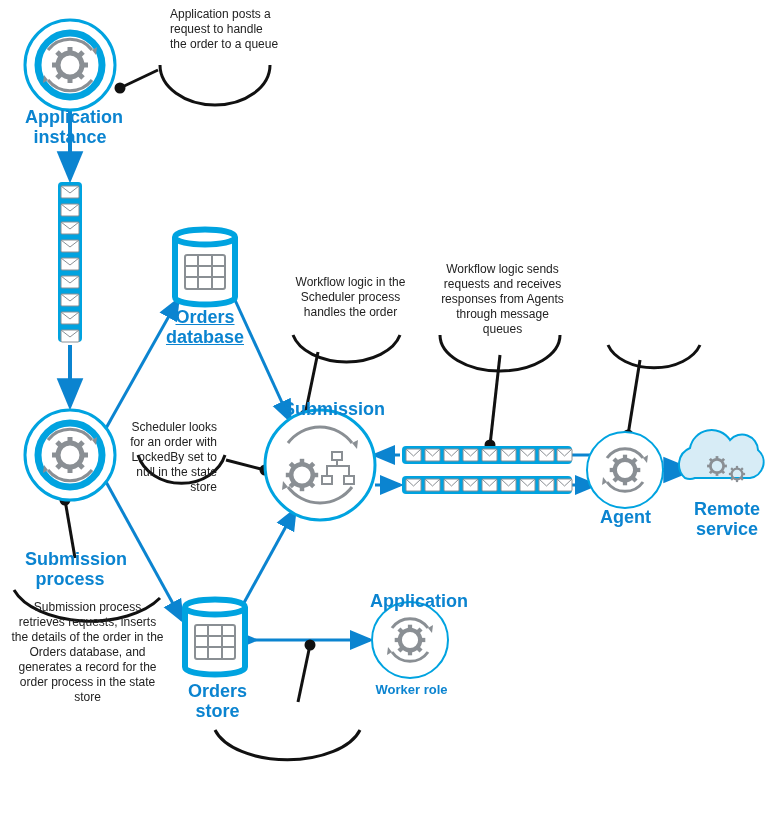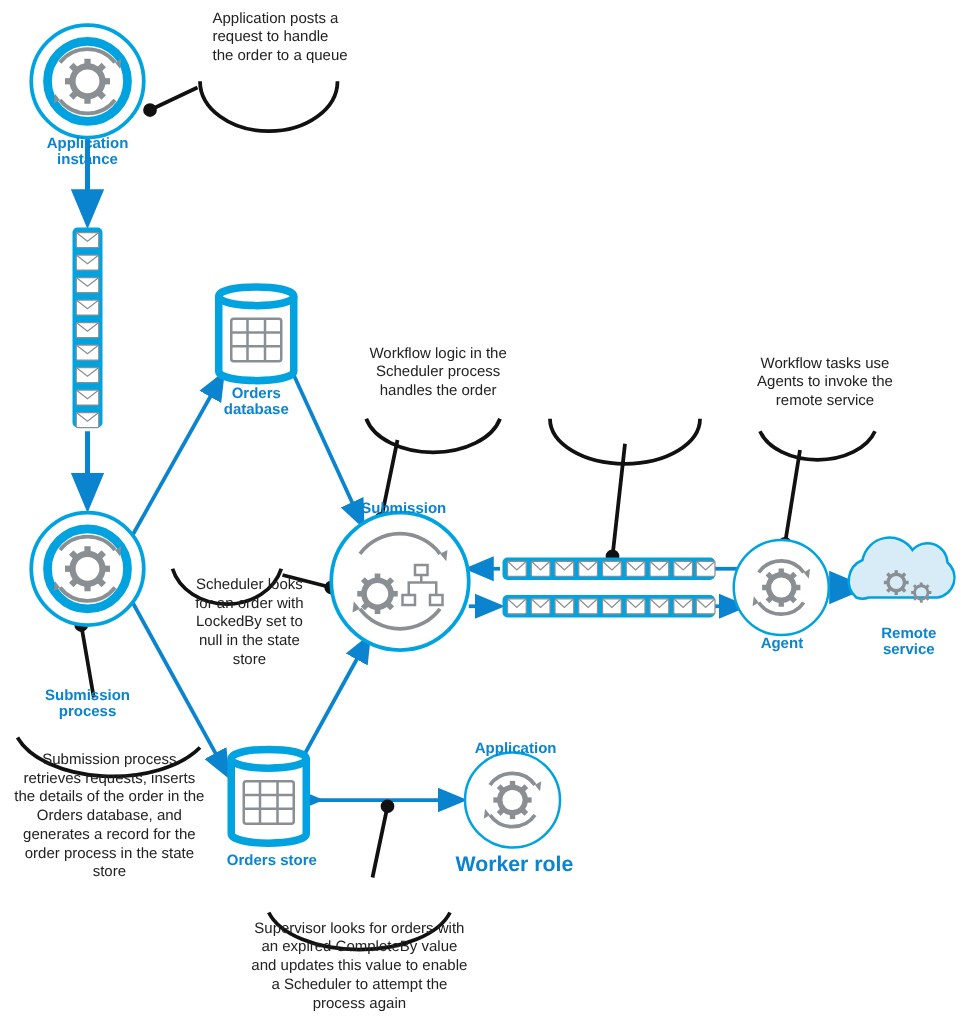--- a/index.html
+++ b/index.html
@@ -19,29 +19,29 @@
   svg.overlay {
     position: absolute;
     left: 0; top: 0;
     width: 773px; height: 818px;
     pointer-events: none;
   }
   .node-label {
     position: absolute;
     color: #0b84d0;
     font-weight: 700;
-    font-size: 12px;
+    font-size: 18px;
     text-align: center;
     line-height: 1.1;
   }
   .role-label {
     position: absolute;
     color: #0b84d0;
     font-weight: 600;
-    font-size: 17px;
+    font-size: 13px;
     text-align: center;
   }
   .annotation {
     position: absolute;
     color: #222;
     font-size: 12px;
     line-height: 1.25;
     text-align: center;
   }
 </style>
@@ -237,40 +237,39 @@
   <use href="#queueH" x="402" y="455"></use>
   <use href="#queueH" x="402" y="485"></use>
   <use href="#smallProcess" x="625" y="470"></use>
   <use href="#cloud" x="725" y="468"></use>
 </svg>
 
 <div class="node-label" style="left:25px; top:108px; width:90px;">Application<br>instance</div>
 
 <div class="node-label" style="left:25px; top:526px; width:90px;margin-top:24px;">Submission<br>process</div>
 
-<div class="node-label" style="left:165px; top:308px; width:80px;">Orders<br>database</div>
+<div class="node-label" style="left:165px; top:308px; width:80px;text-decoration:underline;">Orders<br>database</div>
 
 <div class="node-label" style="left:283px; top:400px; width:80px;">Submission</div>
 
 <div class="node-label" style="left:175px; top:682px; width:85px;">Orders store</div>
 
 <div class="node-label" style="left:370px; top:592px; width:85px;">Application</div>
 
 <div class="role-label" style="left:364px; top:682px; width:95px;">Worker role</div>
 
 <div class="node-label" style="left:598px; top:508px; width:55px;">Agent</div>
 
 <div class="node-label" style="left:692px; top:500px; width:70px;">Remote<br>service</div>
 
 <div class="annotation" style="left:170px; top:7px; width:110px; text-align:left;">Application posts a request to handle the order to a queue</div>
 
 <div class="annotation" style="left:10px; top:600px; width:155px;">Submission process retrieves requests, inserts the details of the order in the Orders database, and generates a record for the order process in the state store</div>
 
-<div class="annotation" style="left:152px; top:420px; width:95px; text-align:center;margin-top:40px;">Scheduler looks for an order with LockedBy set to null in the state store</div>
+<div class="annotation" style="left:122px; top:420px; width:95px; text-align:right;">Scheduler looks for an order with LockedBy set to null in the state store</div>
 
 <div class="annotation" style="left:293px; top:275px; width:115px;">Workflow logic in the Scheduler process handles the order</div>
 
-
-<div class="annotation" style="left:600px; top:283px; width:120px;">Workflow tasks use Agents to invoke the remote service</div>
-
-<div class="annotation" style="left:200px; top:735px; width:175px;">Supervisor looks for orders with an expired CompleteBy value and updates this value to enable a Scheduler to attempt the process again</div>
+<div class="annotation" style="left:435px; top:262px; width:135px;">Workflow logic sends requests and receives responses from Agents through message queues</div>
+
+
 
 </div>
 
 </body></html>

